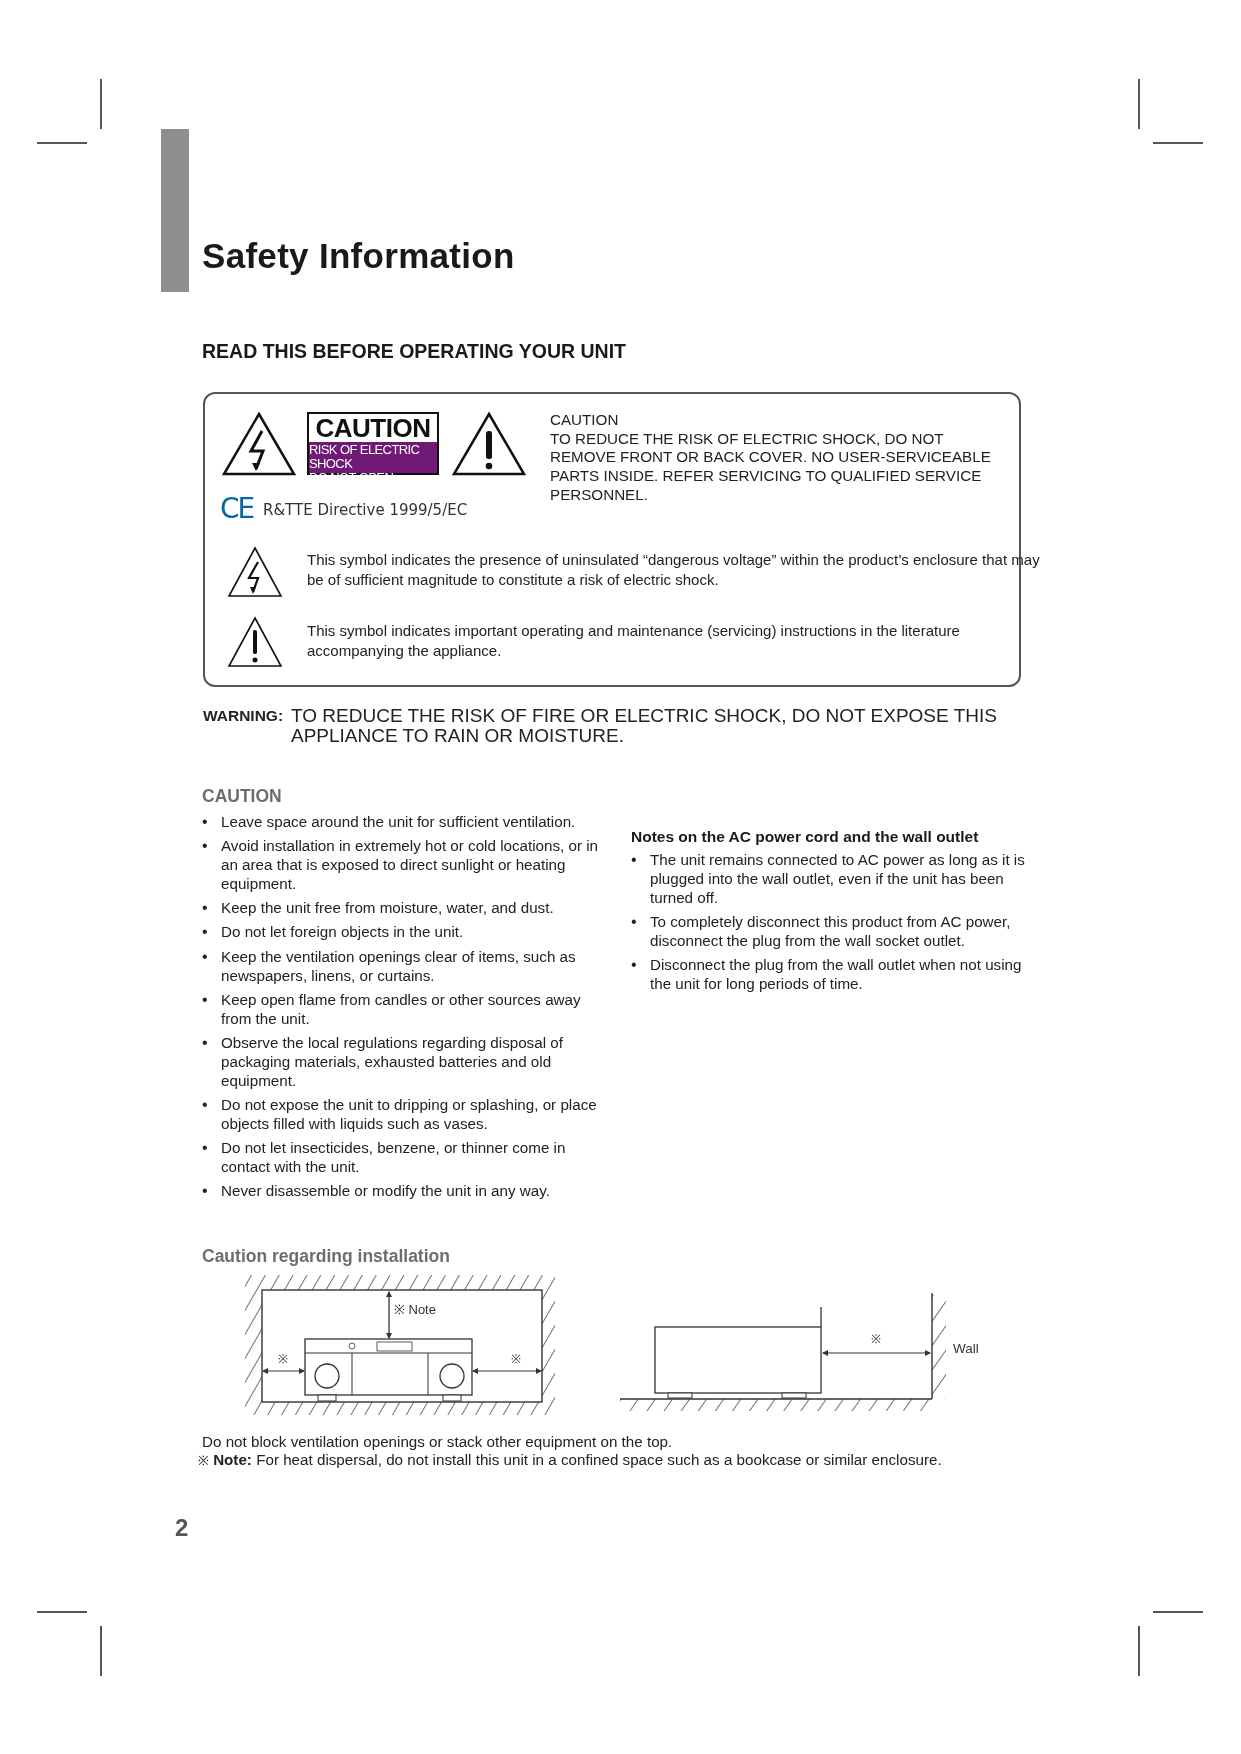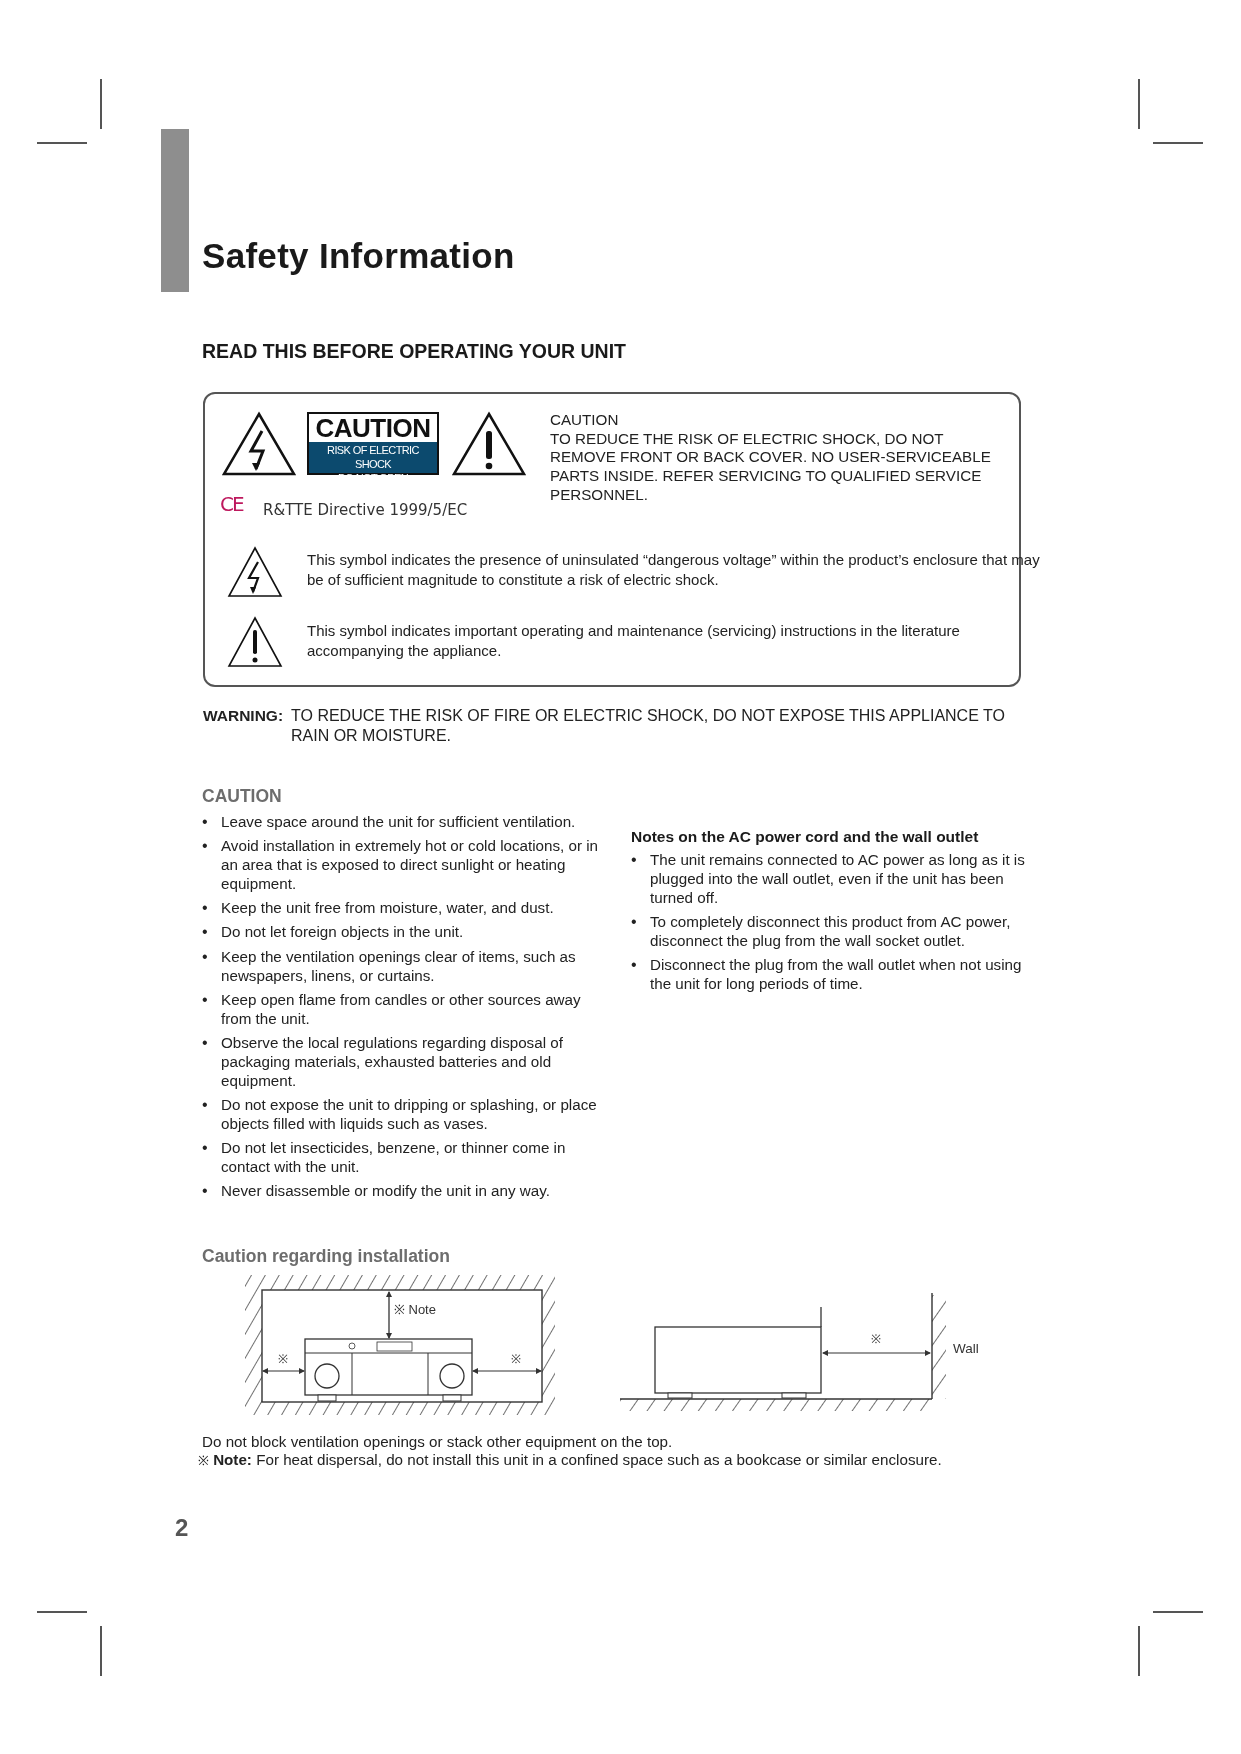--- a/index.html
+++ b/index.html
@@ -7,28 +7,28 @@
          font-family: "Liberation Sans", sans-serif; color: #222; }
   .abs { position: absolute; }
   .crop { position: absolute; background: #555; }
   .accent-bar { left: 161px; top: 129px; width: 28px; height: 163px; background: #8e8e8e; }
   .page-title { left: 202px; top: 236px; font-size: 35px; font-weight: bold; color: #1a1a1a; letter-spacing: 0.3px; }
   .subtitle { left: 202px; top: 340px; font-size: 19.5px; font-weight: bold; color: #1a1a1a; }
   .caution-box { left: 203px; top: 392px; width: 818px; height: 295px; border: 2px solid #555;
                  border-radius: 12px; box-sizing: border-box; }
   .caution-label { left: 307px; top: 412px; width: 132px; height: 63px; border: 2px solid #111; box-sizing: border-box; background: #fff; }
   .caution-label .big { display:block; text-align:center; font-weight:bold; font-size: 26px; line-height: 28px; color:#111; letter-spacing: -0.5px; }
-  .caution-label .small { display:block; background:#0c4a6e; color:#fff; text-align:center; font-size: 11px; line-height: 14px; letter-spacing:-0.6px; height: 31px; padding-top:1px; box-sizing:border-box; }
-  .ce-mark { left: 220px; top: 492px; font-size: 20px; font-weight: normal; color:#be185d; letter-spacing:-2px; font-family: "DejaVu Sans", sans-serif; }
+  .caution-label .small { display:block; background:#701a75; color:#fff; font-size: 13px; line-height: 14px; letter-spacing:-0.6px; height: 31px; padding-top:1px; box-sizing:border-box; }
+  .ce-mark { left: 220px; top: 492px; font-size: 28px; font-weight: normal; color:#0369a1; letter-spacing:-2px; font-family: "DejaVu Sans", sans-serif; }
   .directive { left: 263px; top: 501px; font-size: 15px; color:#333; font-family: "DejaVu Sans", sans-serif; letter-spacing: 0px; }
   .caution-text { left: 550px; top: 411px; width: 460px; font-size: 15.2px; line-height: 18.7px; color:#222; }
   .symbol-text { font-size: 15px; line-height: 19.5px; color:#222; width: 740px; margin-left: 12px; }
   .warning { left: 203px; top: 706px; font-size: 15.5px; line-height: 19.5px; color:#222; }
   .warning .lbl { font-weight: bold; }
-  .warning-body { left: 291px; top: 706px; width: 720px; font-size: 16px; line-height: 19.5px; color:#222; }
+  .warning-body { left: 291px; top: 706px; width: 720px; font-size: 19px; line-height: 19.5px; color:#222; }
   .col-left { left: 202px; top: 786px; width: 410px; }
   .col-right { left: 631px; top: 788px; width: 395px; }
   .sec-heading-gray { font-size: 17.5px; font-weight: bold; color:#6d6d6d; margin-bottom: 6px; }
   .sec-heading-dark { font-size: 15.5px; font-weight: bold; color:#1a1a1a; margin-bottom: 5px; margin-top: 40px; }
   ul.bullets { list-style: none; margin: 0; padding: 0; }
   ul.bullets li { position: relative; padding-left: 19px; font-size: 15.2px; line-height: 18.8px; color:#222; margin-bottom: 5.5px; }
   ul.bullets li::before { content: "•"; position: absolute; left: 0; top: 0; font-size: 16px; color:#222; }
   .install-heading { left: 202px; top: 1246px; font-size: 17.5px; font-weight: bold; color:#6d6d6d; }
   .footer-line { font-size: 15.2px; line-height: 19px; color:#222; }
   .page-num { left: 175px; top: 1514px; font-size: 24px; font-weight: bold; color:#555; }

